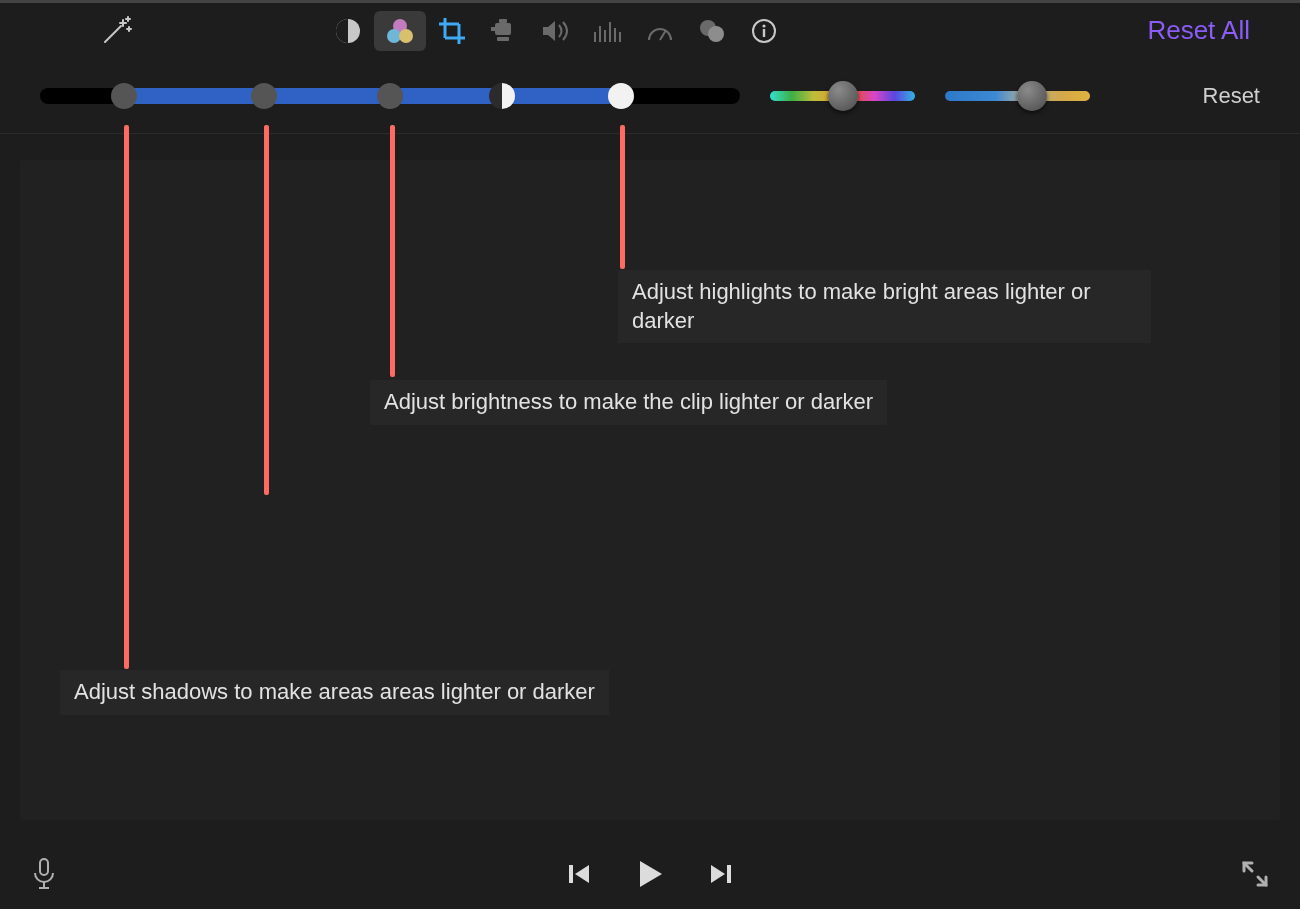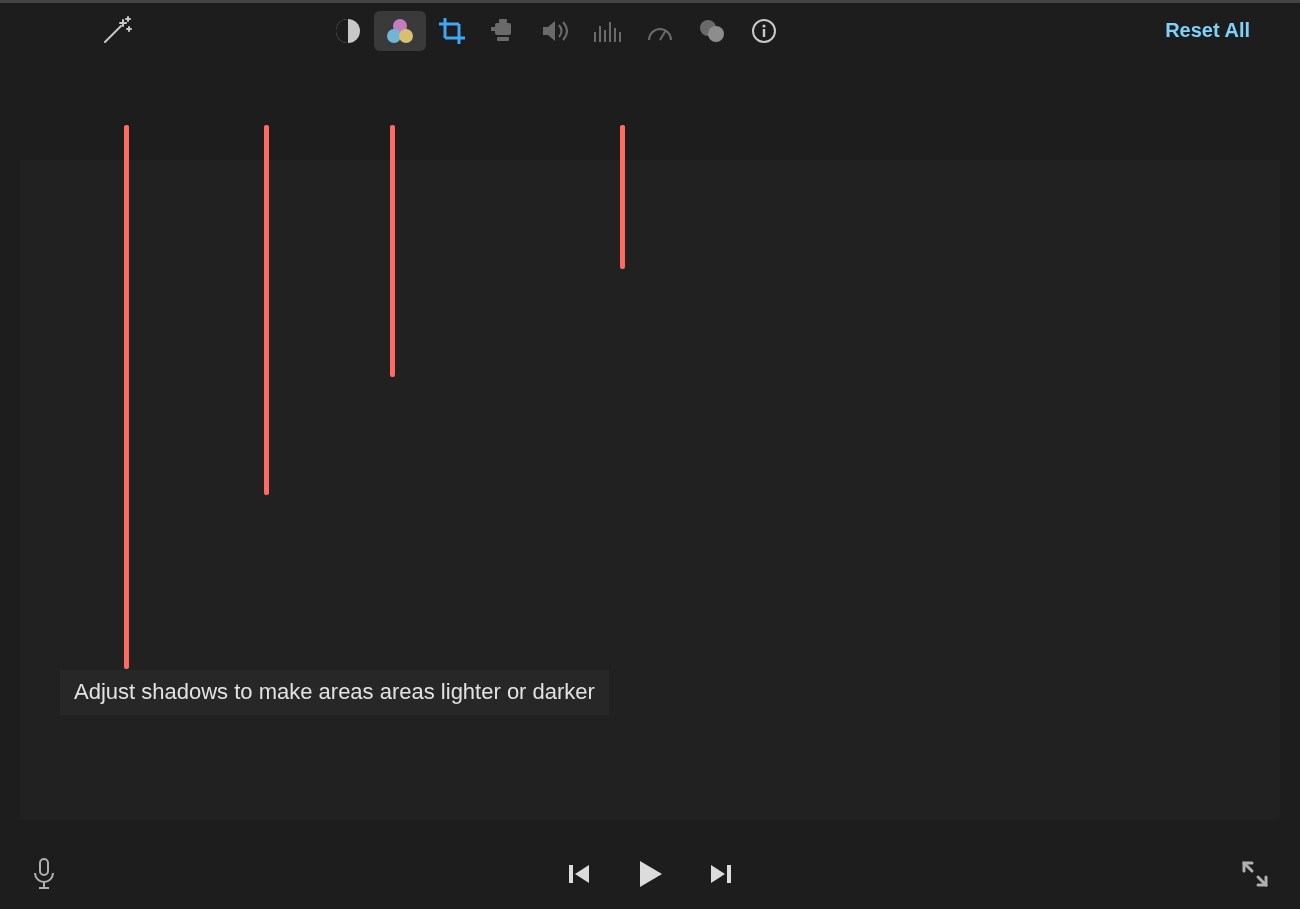--- a/index.html
+++ b/index.html
@@ -4,21 +4,21 @@
 <style>
   html,body{margin:0;padding:0;background:#1a1a1a;font-family:-apple-system,"Helvetica Neue",Arial,sans-serif;color:#dcdcdc;}
   .app{width:1300px;height:909px;background:#1d1d1d;position:relative;overflow:hidden;}
   .top-edge{height:3px;background:#444;}
   
   .toolbar{display:flex;align-items:center;height:55px;padding:0 40px;gap:0;background:#1d1d1d;}
   .tool-btn{width:52px;height:40px;display:flex;align-items:center;justify-content:center;border-radius:6px;}
   .tool-btn.sel{background:#3a3a3a;}
   .tool-btn svg{display:block;}
   .flex-spacer{flex:1;}
-  .reset-all{font-size:20px;font-weight:700;color:#7dd3fc;cursor:pointer;padding:4px 10px;}
+  .reset-all{font-size:26px;font-weight:400;color:#8b5cf6;cursor:pointer;padding:4px 10px;}
   
   .slider-row{display:flex;align-items:center;height:75px;padding:0 40px;gap:30px;background:#1d1d1d;border-bottom:1px solid #2b2b2b;}
   .multi-slider{position:relative;flex:0 0 700px;height:24px;}
   .track-bg{position:absolute;left:0;right:0;top:4px;height:16px;background:#000;border-radius:10px;}
   .track-active{position:absolute;top:4px;height:16px;background:#3062c6;border-radius:0;}
   .handle{position:absolute;top:-1px;width:26px;height:26px;border-radius:50%;transform:translateX(-50%);cursor:pointer;}
   .handle.shadow{background:#555;}
   .handle.contrast{background:#555;}
   .handle.brightness{background:#555;}
   .handle.mid{background:linear-gradient(90deg,#2b2b2b 50%,#f2f2f2 50%);}
@@ -135,28 +135,53 @@
       <svg width="28" height="28" viewBox="0 0 28 28">
           <circle cx="14" cy="14" r="11" stroke="#c8c8c8" stroke-width="2" fill="none"></circle>
           <circle cx="14" cy="9" r="1.6" fill="#c8c8c8"></circle>
           <rect x="12.8" y="12" width="2.4" height="8" fill="#c8c8c8"></rect>
         </svg>
     </div>
     <div class="flex-spacer"></div>
     <div class="reset-all clickable">Reset All</div>
   </div>
 
+  <div class="slider-row">
+    <div class="multi-slider">
+      <div class="track-bg"></div>
+      <div class="track-active" style="left:12%;right:17%;"></div>
+      <div class="handle shadow" style="left:12%;"></div>
+      <div class="handle contrast" style="left:32%;"></div>
+      <div class="handle brightness" style="left:50%;"></div>
+      <div class="handle mid" style="left:66%;"></div>
+      <div class="handle high" style="left:83%;"></div>
+    </div>
+
+    <div class="small-slider">
+      <div class="rail hue"></div>
+      <div class="handle2" style="left:50%;"></div>
+    </div>
+
+    <div class="small-slider">
+      <div class="rail temp"></div>
+      <div class="handle2" style="left:60%;"></div>
+    </div>
+
+    <div class="reset-label clickable">Reset</div>
+  </div>
 
   <div class="preview"></div>
 
   <div class="callout-line" style="left:124px;top:125px;height:544px;"></div>
   <div class="callout-line" style="left:264px;top:125px;height:370px;"></div>
   <div class="callout-line" style="left:390px;top:125px;height:252px;"></div>
   <div class="callout-line" style="left:620px;top:125px;height:144px;"></div>
 
+  <div class="callout-box" style="left:618px;top:270px;width:505px;">Adjust highlights to make bright areas lighter or darker</div>
+  <div class="callout-box" style="left:370px;top:380px;">Adjust brightness to make the clip lighter or darker</div>
   <div class="callout-box" style="left:60px;top:670px;">Adjust shadows to make areas areas lighter or darker</div>
 
   <div class="footer">
     <div class="foot-left clickable">
       <svg width="28" height="36" viewBox="0 0 28 36">
           <g stroke="#b0b0b0" stroke-width="2" fill="none">
             <rect x="10" y="3" width="8" height="16" rx="4"></rect>
             <path d="M5 17 a9 9 0 0 0 18 0"></path>
             <line x1="14" y1="26" x2="14" y2="32"></line>
             <line x1="9" y1="32" x2="19" y2="32"></line>

